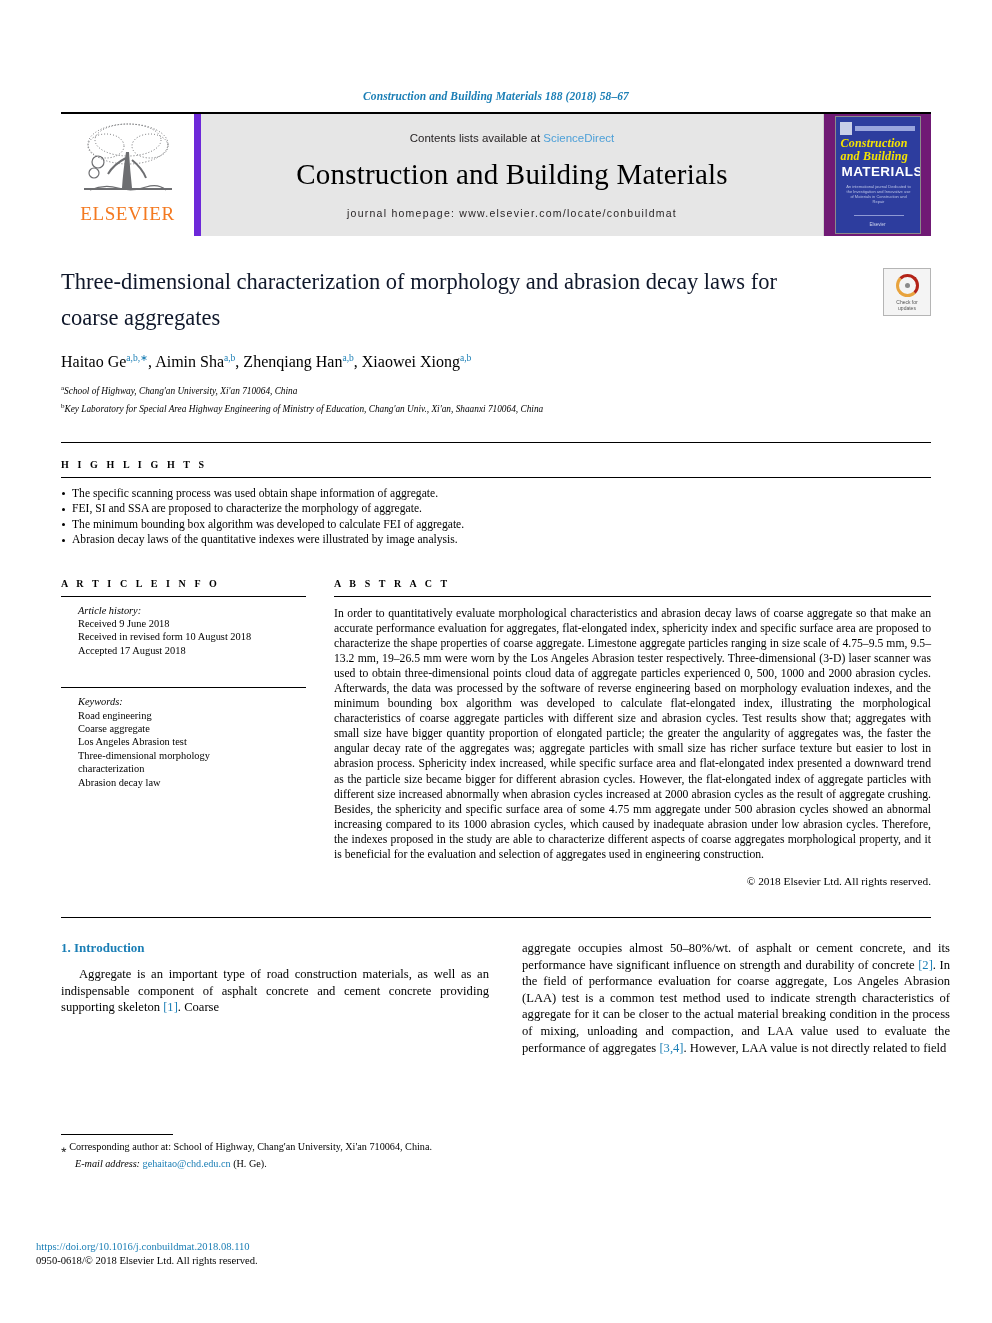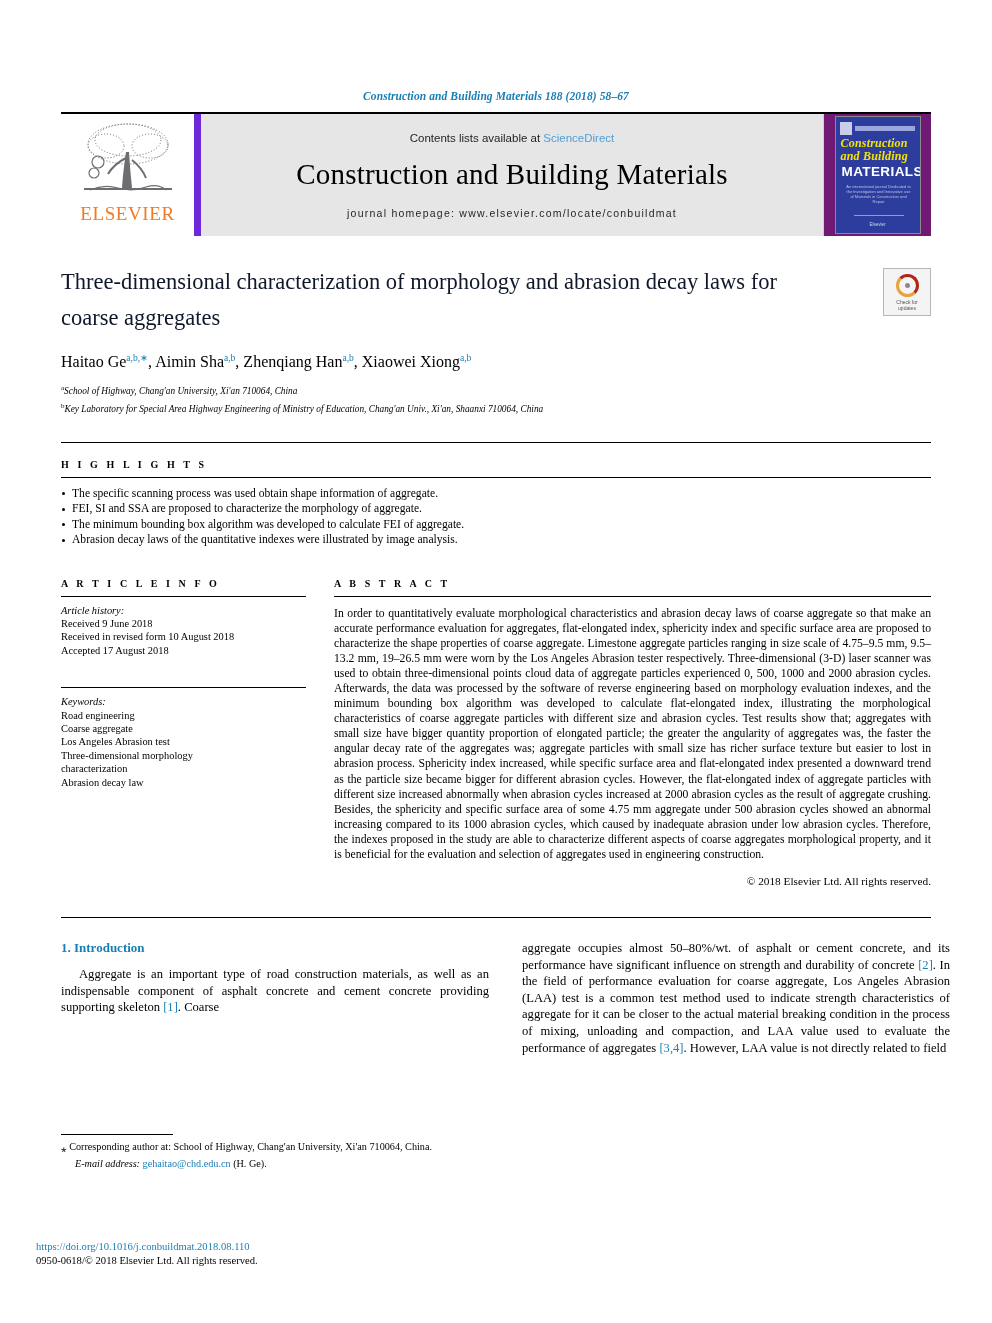--- a/index.html
+++ b/index.html
@@ -200,21 +200,21 @@
     content: "";
     position: absolute; left: 1px; top: 6.5px;
     width: 3.2px; height: 3.2px; background: #000; border-radius: 50%;
   }
 
   
   .infoabs { margin: 30px 45px 0 45px; display: flex; gap: 28px; justify-content: center; }
   .col-info { width: 245px; flex: 0 0 245px; }
   .col-abs { flex: 1 1 auto; }
   .info-rule { border-top: 1.4px solid #000; margin-top: 7px; }
-  .info-block { margin-top: 7px; }
+  .info-block { margin-top: 7px; margin-left: 17px; }
   .info-head {
     font-family: "Liberation Serif", serif;
     font-style: italic; font-size: 10.4px; line-height: 13.4px;
   }
   .info-line {
     font-family: "Liberation Serif", serif;
     font-size: 10.4px; line-height: 13.4px;
   }
   .kw-rule { border-top: 1px solid #000; margin-top: 30px; }
   .abs-body {

